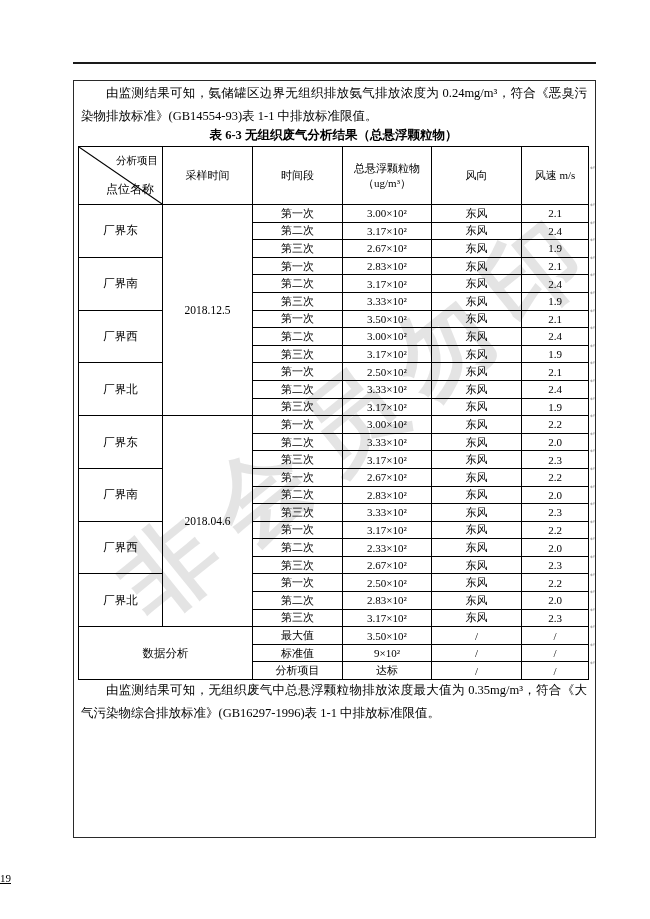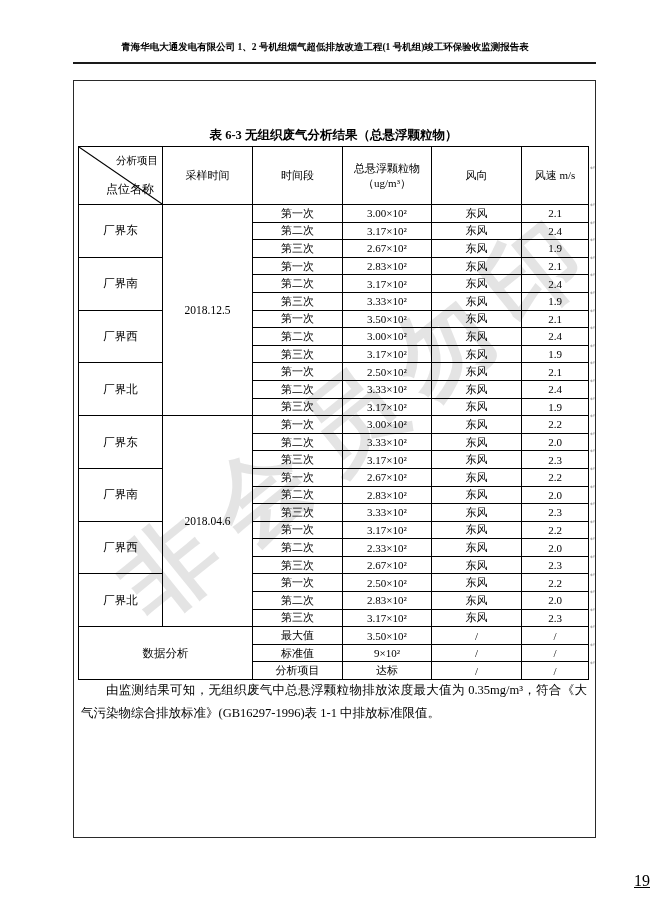--- a/index.html
+++ b/index.html
@@ -27,35 +27,35 @@
                    padding:0;font-size:11px;overflow:hidden;}
   table.results thead tr{height:58px;}
   table.results tbody tr{height:17.6px;}
   td.diag-cell{position:relative;}
   td.diag-cell svg{position:absolute;left:0;top:0;width:100%;height:100%;}
   .corner-top{position:absolute;top:7px;right:4px;font-size:10.5px;}
   .corner-bottom{position:absolute;bottom:6px;left:3px;font-size:12px;margin-left:24px;}
   .pollutant-line{line-height:15px;font-size:11px;}
   .row-mark{position:absolute;font-family:"DejaVu Sans",sans-serif;font-size:6.5px;
             color:#8a8a8a;z-index:2;line-height:6.5px;}
-  .page-number{position:absolute;top:872px;left:0;width:650px;text-align:right;
-               font-size:16px;z-index:2;text-decoration:underline;}
+  .page-number{position:absolute;top:872px;left:0;width:650px;text-align:left;
+               font-size:11px;z-index:2;text-decoration:underline;}
 </style>
 </head>
 <body>
 
 <div class="page">
 
   <div class="watermark">非会员勿印</div>
 
-  <div class="doc-header">青海华电大通发电有限公司 1、2 号机组烟气超低排放改造工程(1 号机组)竣工环保验收监测报告表</div>
   <div class="header-rule"></div>
 
   <div class="content-box"></div>
 
+  <div class="para para-top">由监测结果可知，氨储罐区边界无组织排放氨气排放浓度为 0.24mg/m³，符合《恶臭污染物排放标准》(GB14554-93)表 1-1 中排放标准限值。</div>
 
   <div class="table-title">表 6-3  无组织废气分析结果（总悬浮颗粒物）</div>
 
   <table class="results">
     <colgroup>
       <col style="width:84px">
         <col style="width:90px">
         <col style="width:90px">
       <col style="width:89px">
         <col style="width:90px">

